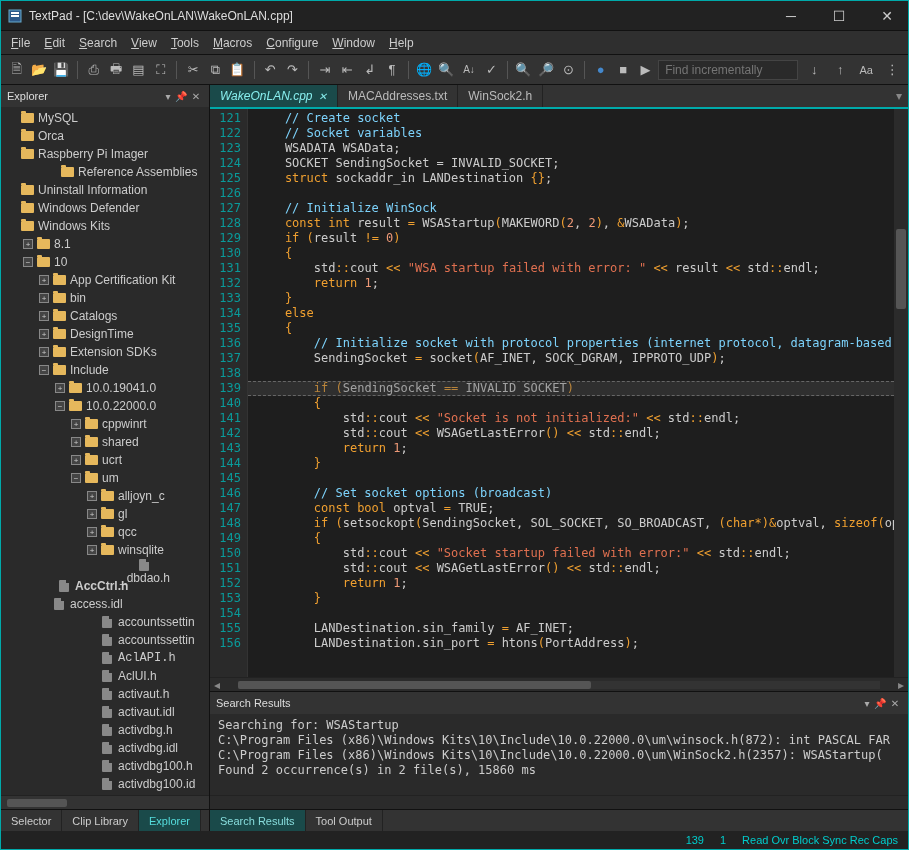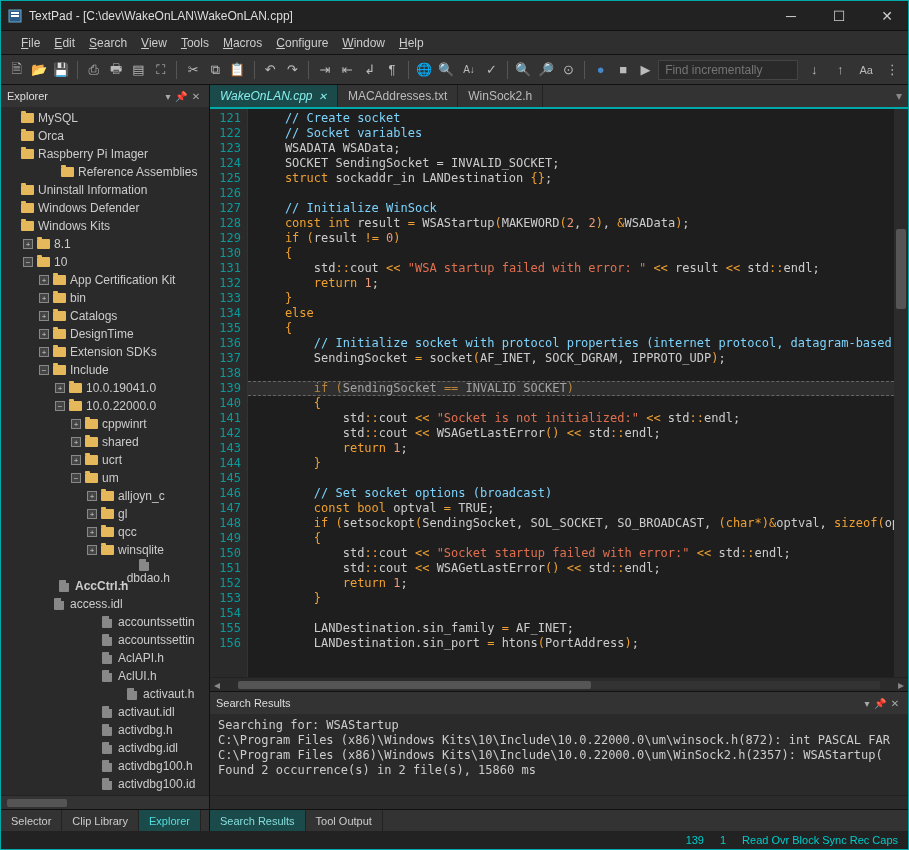--- a/index.html
+++ b/index.html
@@ -15,21 +15,21 @@
   .titlebar {
     height: 30px; background: #222; display: flex; align-items: center;
     padding: 0 6px; border-bottom: 1px solid #111;
   }
   .titlebar .appicon { width: 16px; height: 16px; margin-right: 6px; display:inline-flex; align-items:center; justify-content:center;}
   .titlebar .title { flex: 1; font-size: 12px; color: #ddd; }
   .winctrls { display: flex; gap: 18px; }
   .winctrls span { width: 30px; text-align:center; cursor:pointer; font-size: 14px; }
   .menubar {
     height: 24px; background: #2f2f2f; display: flex; align-items: center;
-    gap: 2px; padding: 0 14px; border-bottom: 1px solid #111;
+    gap: 2px; padding: 0 4px; border-bottom: 1px solid #111;
   }
   .menubar span { padding: 0 6px; cursor: pointer; }
   .menubar span u { text-decoration: underline; }
   .toolbar {
     height: 30px; background: #333; display: flex; align-items: center;
     padding: 0 6px; gap: 3px; border-bottom: 1px solid #111;
   }
   .tb-ico { width: 20px; height: 20px; display:inline-flex; align-items:center; justify-content:center; font-size:13px; color:#bbb; cursor:pointer;}
   .tb-sep { width:1px; height:18px; background:#555; margin:0 3px; }
   .tb-find { margin-left:auto; display:flex; align-items:center; gap:6px; }
@@ -373,35 +373,35 @@
           </span>
           <span>accountssettin</span>
         </div>
         <div class="row" style="padding-left: 84px;">
           <span class="tw"></span>
           <span class="ico">
             <span class="file-g"></span>
           </span>
           <span>accountssettin</span>
         </div>
-        <div class="row" style="padding-left: 84px;">
+        <div class="row" style="padding-left: 84px; font-family: Liberation Mono, monospace;">
           <span class="tw"></span>
           <span class="ico">
             <span class="file-g"></span>
           </span>
           <span>AclAPI.h</span>
         </div>
         <div class="row" style="padding-left: 84px;">
           <span class="tw"></span>
           <span class="ico">
             <span class="file-g"></span>
           </span>
           <span>AclUI.h</span>
         </div>
-        <div class="row" style="padding-left: 84px; margin-left: 25px;">
+        <div class="row" style="padding-left: 84px;">
           <span class="tw"></span>
           <span class="ico">
             <span class="file-g"></span>
           </span>
           <span>activaut.h</span>
         </div>
         <div class="row" style="padding-left: 84px;">
           <span class="tw"></span>
           <span class="ico">
             <span class="file-g"></span>

